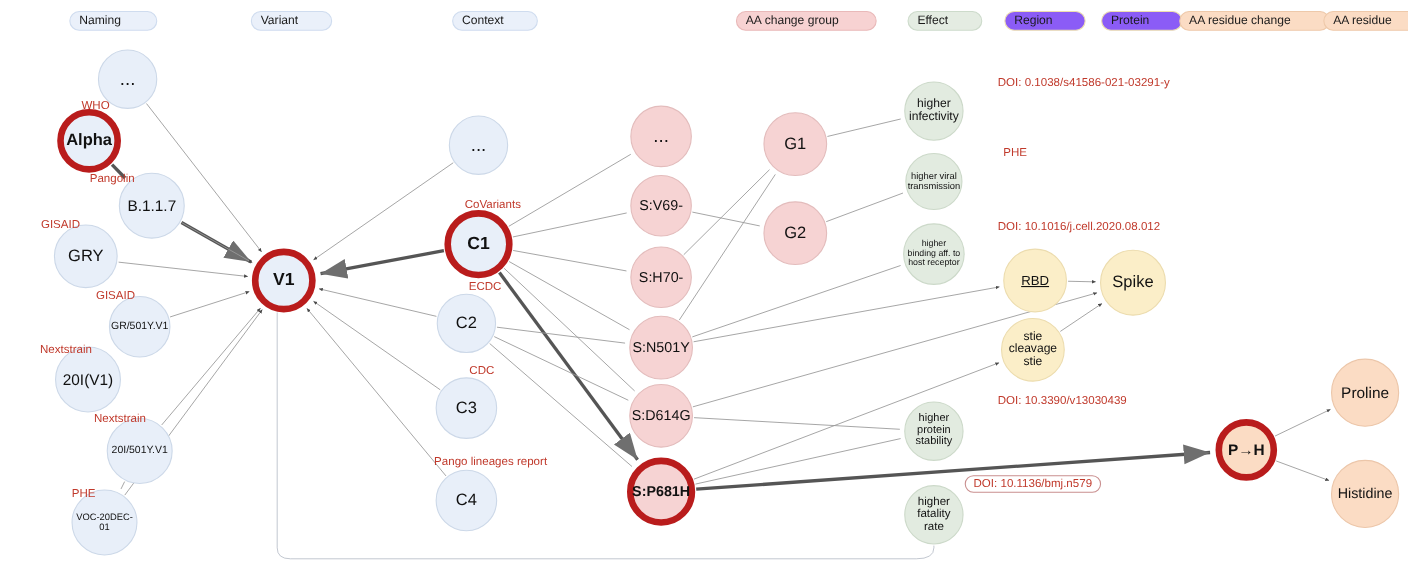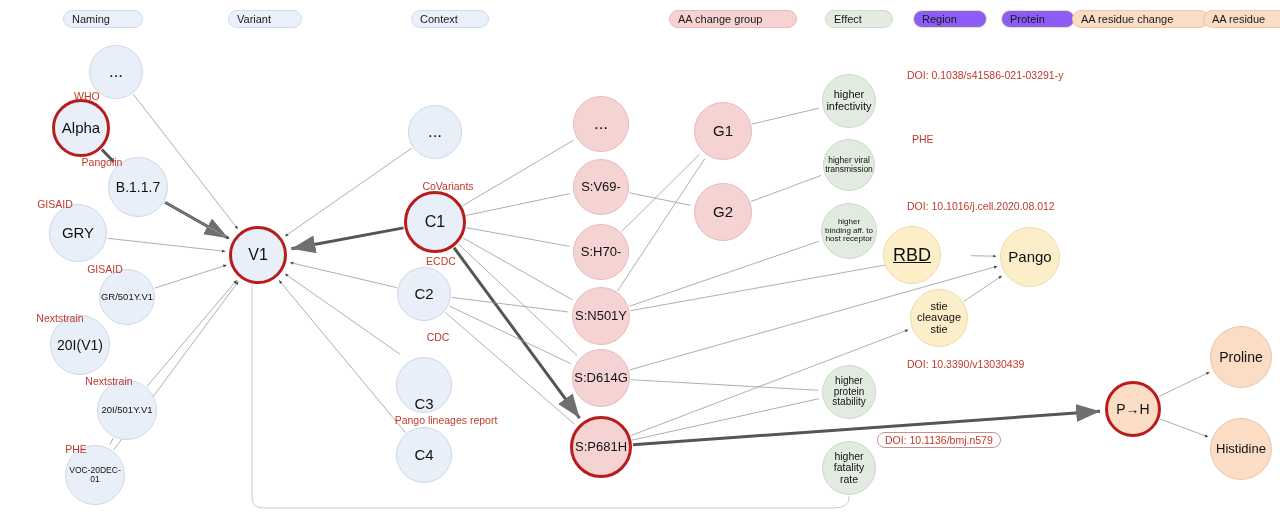--- a/index.html
+++ b/index.html
@@ -24,21 +24,21 @@
   .node{position:absolute;border-radius:50%;
         display:flex;align-items:center;justify-content:center;
         text-align:center;color:#111;box-sizing:border-box;
         border:1px solid #c3ccd9;line-height:1.05;}
   .node span{display:block;padding:0 2px;}
   .n-blue  {background:#e8eff9;border-color:#ccd8e8;}
   .n-pink  {background:#f6d3d3;border-color:#e3bcbc;}
   .n-green {background:#e2ebe0;border-color:#ccd9c9;}
   .n-yellow{background:#fbeec8;border-color:#ecdcae;}
   .n-peach {background:#fbdcc4;border-color:#ecc6a9;}
-  .bold-ring{border:3px solid #b91c1c;}
+  .bold-ring{border:6px solid #b91c1c;font-weight:bold;}
 
   
   .rlab{position:absolute;color:#c0392b;font-size:10.5px;
         white-space:nowrap;padding-left:28px;}
   .rlab.boxed{border:1px solid #c98f8f;border-radius:9px;
               padding:1px 7px;background:#fff;}
   .rlab.c{transform:translateX(-50%);}
 </style>
 </head>
 <body>
@@ -139,21 +139,21 @@
       </div>
       <div class="node n-blue" style="left: 408px; top: 105px; width: 54px; height: 54px; font-size: 17px;">
         <span>...</span>
       </div>
       <div class="node n-blue bold-ring" style="left: 404px; top: 191px; width: 62px; height: 62px; font-size: 16px;">
         <span>C1</span>
       </div>
       <div class="node n-blue" style="left: 397px; top: 267px; width: 54px; height: 54px; font-size: 15px;">
         <span>C2</span>
       </div>
-      <div class="node n-blue" style="left: 396px; top: 357px; width: 56px; height: 56px; font-size: 15px; align-items: flex-end;">
+      <div class="node n-blue" style="left: 396px; top: 343px; width: 56px; height: 56px; font-size: 15px;">
         <span>C3</span>
       </div>
       <div class="node n-blue" style="left: 396px; top: 427px; width: 56px; height: 56px; font-size: 15px;">
         <span>C4</span>
       </div>
       <div class="node n-pink" style="left: 573px; top: 96px; width: 56px; height: 56px; font-size: 17px;">
         <span>...</span>
       </div>
       <div class="node n-pink" style="left: 573px; top: 159px; width: 56px; height: 56px; font-size: 13px;">
         <span>S:V69-</span>
@@ -184,28 +184,28 @@
       </div>
       <div class="node n-green" style="left: 821px; top: 203px; width: 56px; height: 56px; font-size: 8px;">
         <span>higher binding aff. to host receptor</span>
       </div>
       <div class="node n-green" style="left: 822px; top: 365px; width: 54px; height: 54px; font-size: 10px;">
         <span>higher protein stability</span>
       </div>
       <div class="node n-green" style="left: 822px; top: 441px; width: 54px; height: 54px; font-size: 10.5px;">
         <span>higher fatality rate</span>
       </div>
-      <div class="node n-yellow" style="left: 883px; top: 226px; width: 58px; height: 58px; font-size: 18px; text-decoration: underline;">
+      <div class="node n-yellow" style="left: 912px; top: 226px; width: 58px; height: 58px; font-size: 12px; text-decoration: underline;">
         <span>RBD</span>
       </div>
       <div class="node n-yellow" style="left: 910px; top: 289px; width: 58px; height: 58px; font-size: 11px;">
         <span>stie cleavage stie</span>
       </div>
       <div class="node n-yellow" style="left: 1000px; top: 227px; width: 60px; height: 60px; font-size: 15px;">
-        <span>Pango</span>
+        <span>Spike</span>
       </div>
       <div class="node n-peach bold-ring" style="left: 1105px; top: 381px; width: 56px; height: 56px; font-size: 14px;">
         <span>P→H</span>
       </div>
       <div class="node n-peach" style="left: 1210px; top: 326px; width: 62px; height: 62px; font-size: 14px;">
         <span>Proline</span>
       </div>
       <div class="node n-peach" style="left: 1210px; top: 418px; width: 62px; height: 62px; font-size: 13px;">
         <span>Histidine</span>
       </div>

